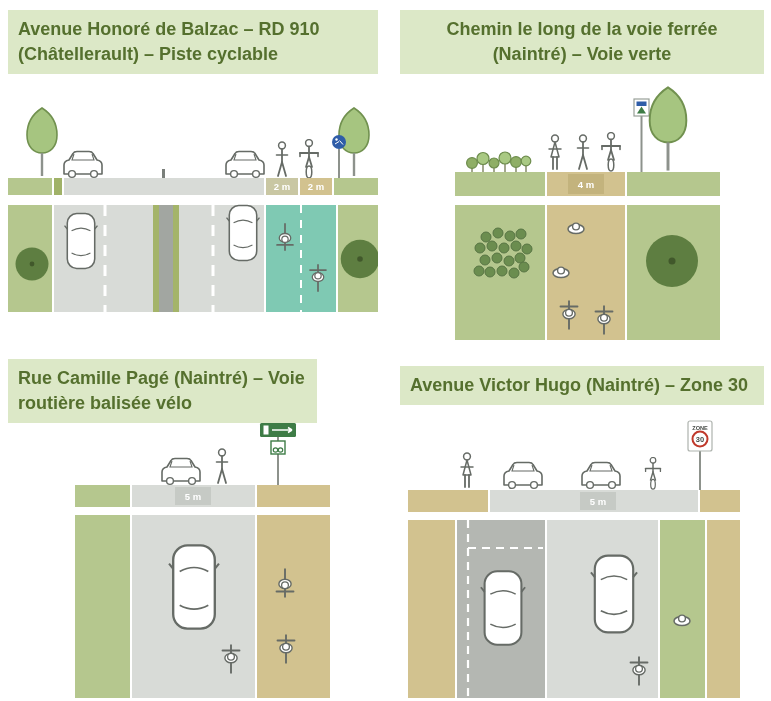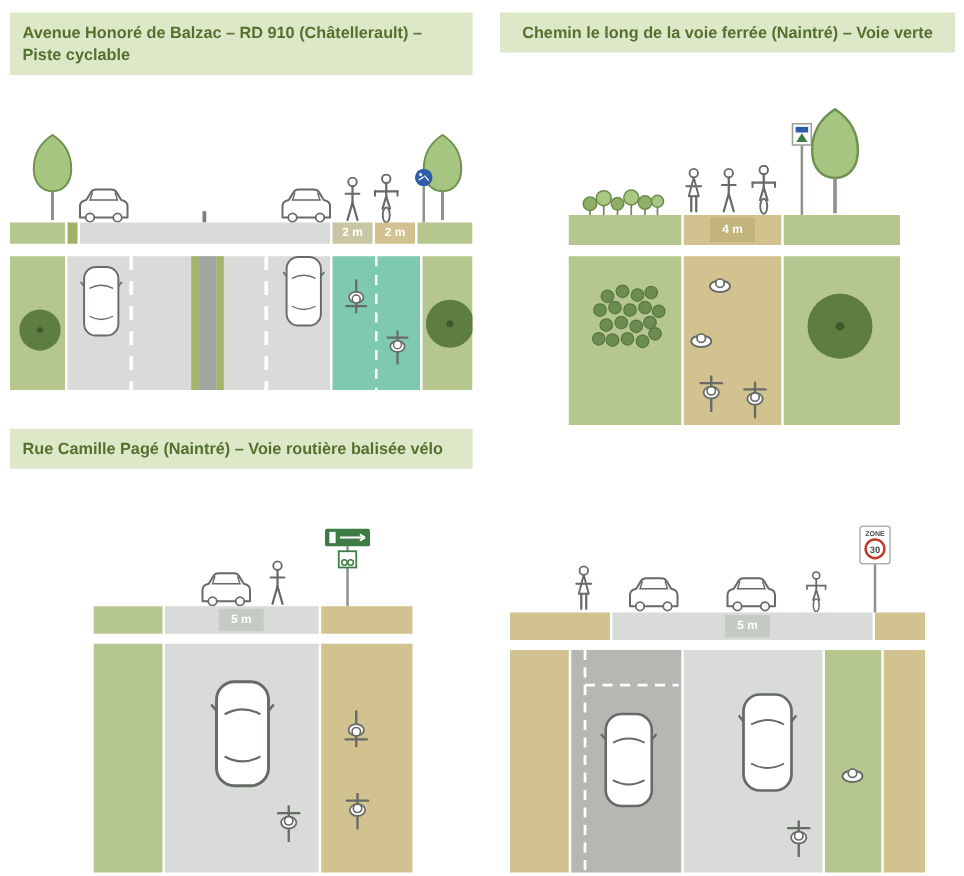--- a/index.html
+++ b/index.html
@@ -1,18 +1,18 @@
 <!DOCTYPE html>
 <html><head>
 <meta charset="utf-8">
 <style>
   html,body{margin:0;padding:0;background:#ffffff;}
   body{width:771px;height:701px;position:relative;font-family:"Liberation Sans",sans-serif;}
   .page{position:absolute;left:0;top:0;width:771px;height:701px;background:#ffffff;overflow:hidden;}
-  .panel-header{position:absolute;background:#dce8c7;color:#55702e;font-weight:700;font-size:13px;line-height:1.38;padding:7px 10px;box-sizing:border-box;}
+  .panel-header{position:absolute;background:#dce8c7;color:#55702e;font-weight:700;font-size:18px;line-height:1.38;padding:7px 10px;box-sizing:border-box;}
   .diagram{position:absolute;display:block;}
   .ml{font-size:9.5px;font-weight:700;fill:#ffffff;text-anchor:middle;dominant-baseline:central;}
   .sign-zone-txt{font-size:5.6px;font-weight:700;fill:#474c47;text-anchor:middle;dominant-baseline:central;}
   .sign-30-txt{font-size:7.5px;font-weight:700;fill:#474c47;text-anchor:middle;dominant-baseline:central;}
   svg text{font-family:"Liberation Sans",sans-serif;}
 </style>
 </head>
 <body>
 
 <div class="page">
@@ -69,21 +69,22 @@
       </symbol>
       <symbol id="sym-person-top" viewBox="0 0 20 14">
         <ellipse cx="10" cy="8" rx="8" ry="4.6" fill="#ffffff" stroke="#666b66" stroke-width="1.5"></ellipse>
         <circle cx="10" cy="5.5" r="3.4" fill="#ffffff" stroke="#666b66" stroke-width="1.4"></circle>
       </symbol>
     </defs>
   </svg>
 
   <header class="panel-header" style="left:8px;top:10px;width:370px;">Avenue Honoré de Balzac – RD 910 (Châtellerault) – Piste cyclable</header>
   <header class="panel-header" style="left:400px;top:10px;width:364px;text-align:center;">Chemin le long de la voie ferrée (Naintré) – Voie verte</header>
-  <header class="panel-header" style="left:8px;top:343px;width:370px;">Rue Camille Pagé (Naintré) – Voie routière balisée vélo</header>
+  <header class="panel-header" style="left:8px;top:359px;width:309px;">Rue Camille Pagé (Naintré) – Voie routière balisée vélo</header>
+  <header class="panel-header" style="left:400px;top:366px;width:364px;">Avenue Victor Hugo (Naintré) – Zone 30</header>
 
   <svg class="diagram" style="left:8px;top:85px;" width="370" height="235" viewBox="0 0 370 235">
 
     <use href="#sym-tree-side" x="12" y="21" width="44" height="72"></use>
     <use href="#sym-tree-side" x="324" y="21" width="44" height="72"></use>
     <use href="#sym-car-front" x="52" y="64" width="46" height="30"></use>
     <use href="#sym-car-front" x="214" y="64" width="46" height="30"></use>
     <use href="#sym-person" x="266" y="56" width="16" height="38"></use>
     <use href="#sym-cyclist-front" x="290" y="54" width="22" height="40"></use>
     <g>

